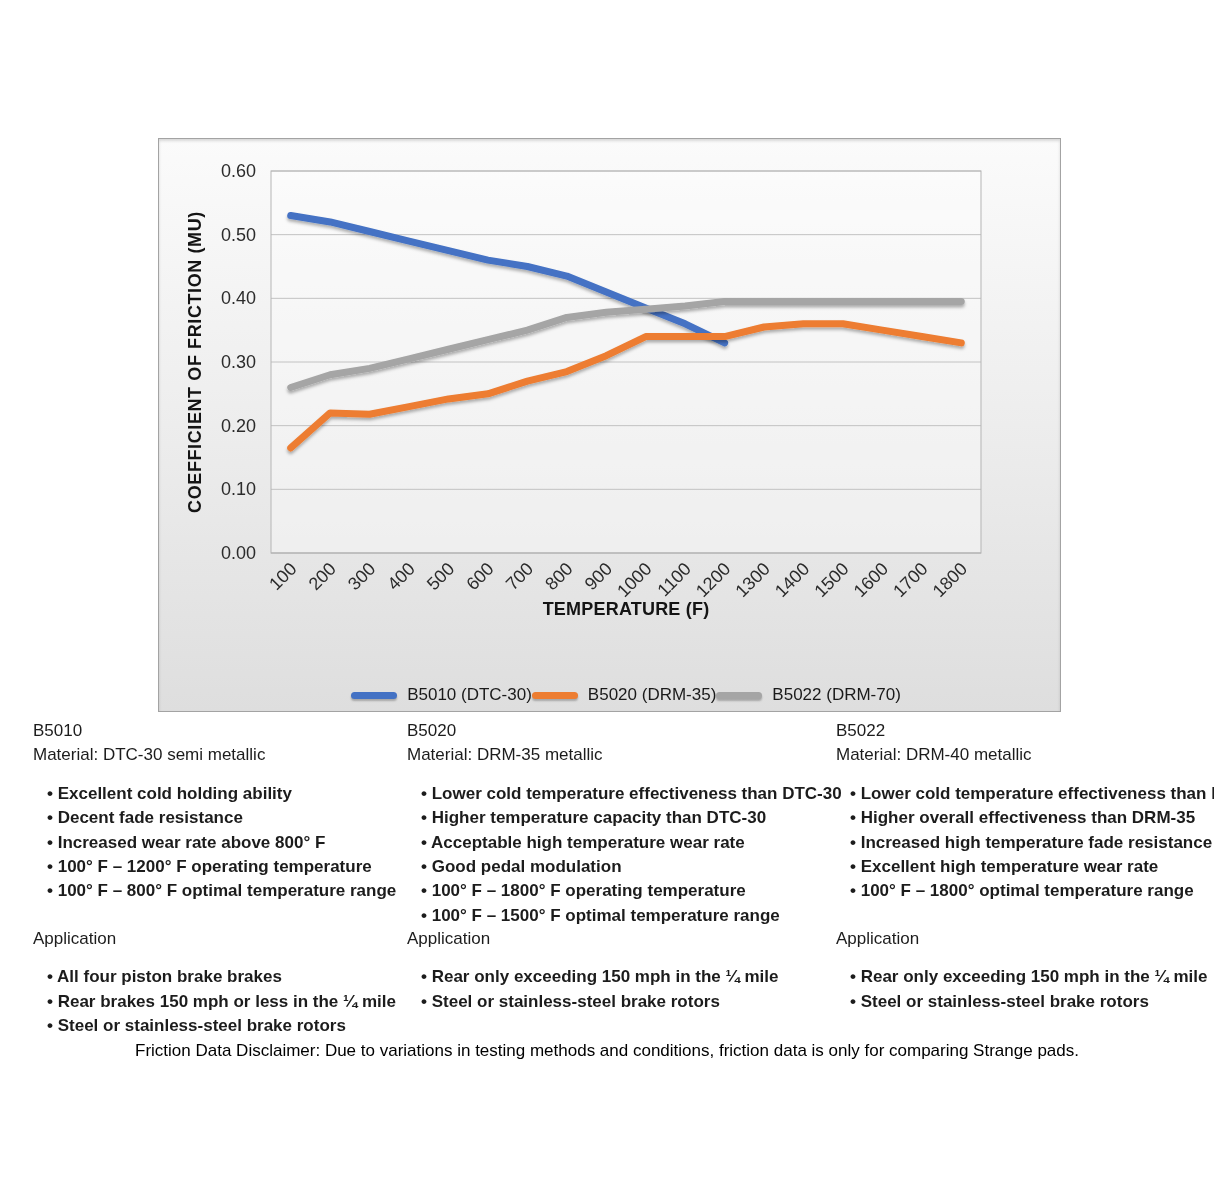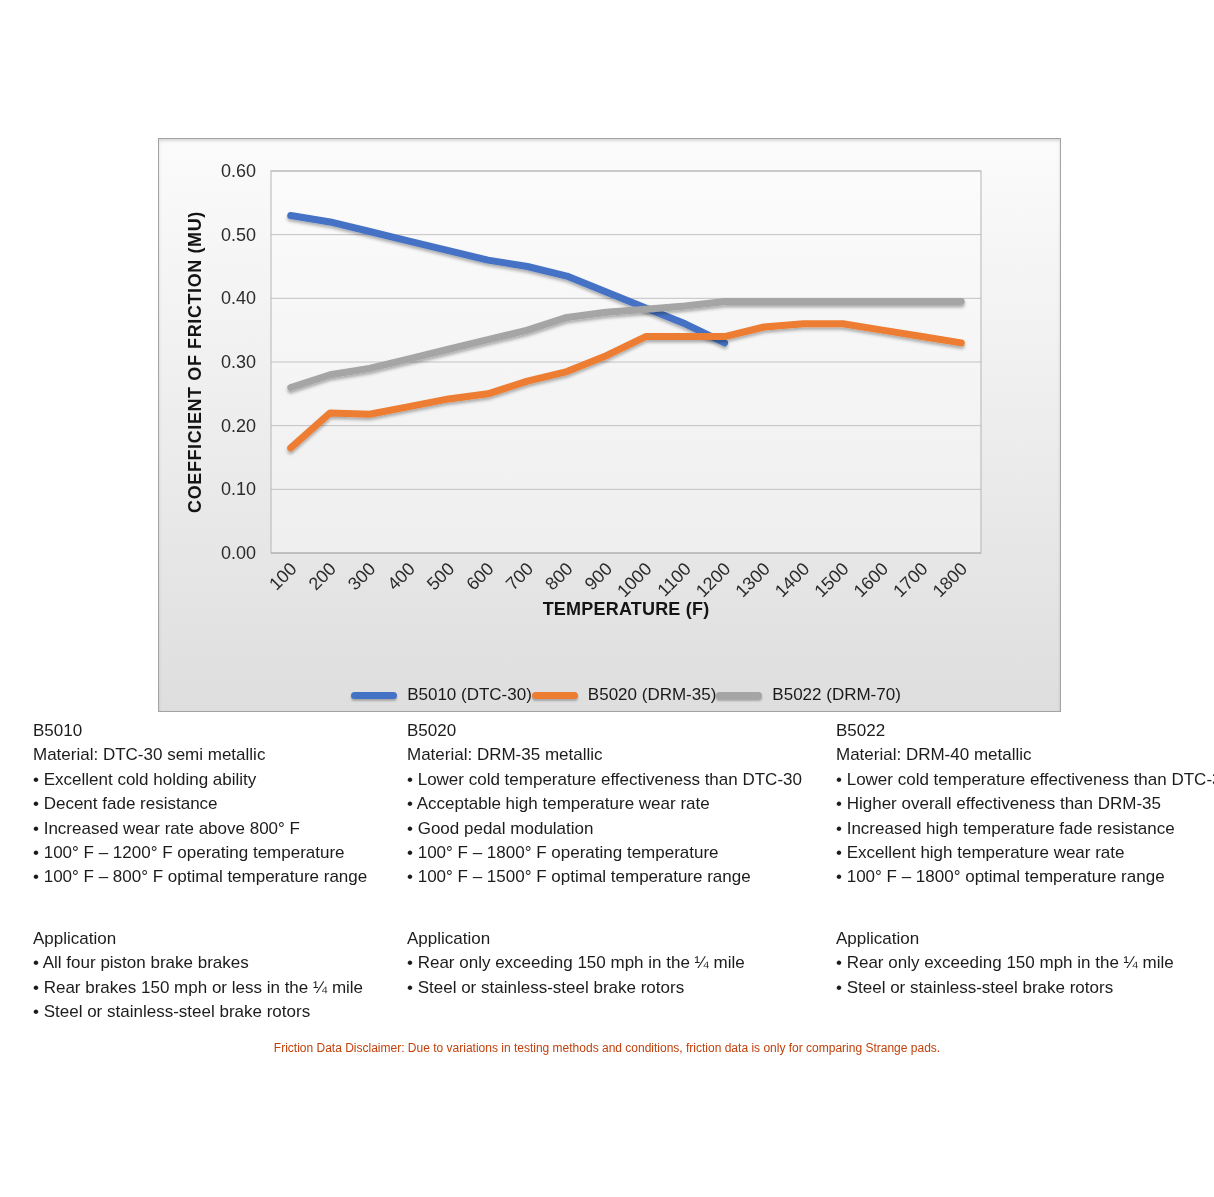--- a/index.html
+++ b/index.html
@@ -31,27 +31,27 @@
     box-shadow:0 2px 2px rgba(0,0,0,0.25);}
   .legend-label{font-size:17px;color:#1a1a1a;}
   
   .txt-col{position:absolute;font-size:17px;line-height:24.4px;}
   .spec-col{top:719px;}
   .app-col{top:927px;}
   .col-1{left:33px;}
   .col-2{left:407px;}
   .col-3{left:836px;}
   .txt-col .line{white-space:nowrap;}
-  .txt-col ul{margin:0;padding:0;list-style:none;}
+  .txt-col ul{margin:14px;padding:0;list-style:none;font-weight:bold;}
   .txt-col li{white-space:nowrap;}
   .txt-col li::before{content:"• ";}
   
   .disclaimer{
     position:absolute;left:0;top:1041px;width:1214px;text-align:center;
-    font-size:12px;color:#c2410c;white-space:nowrap;
+    font-size:17px;color:#000000;white-space:nowrap;
   }
 </style>
 </head>
 <body>
 
 <div class="chart-card">
   <svg id="chart-svg" width="903" height="574" viewBox="0 0 903 574">
       <defs>
         <filter id="sh" x="-30%" y="-30%" width="160%" height="160%">
           <feDropShadow dx="0" dy="2.5" stdDeviation="1.8" flood-color="#000000" flood-opacity="0.3"></feDropShadow>
@@ -130,20 +130,21 @@
       <li>Increased wear rate above 800° F</li>
       <li>100° F – 1200° F operating temperature</li>
       <li>100° F – 800° F optimal temperature range</li>
     </ul>
 </div>
 <div class="txt-col spec-col col-2">
   <div class="line">B5020</div>
   <div class="line">Material: DRM-35 metallic</div>
   <ul>
       <li>Lower cold temperature effectiveness than DTC-30</li>
+      <li>Higher temperature capacity than DTC-30</li>
       <li>Acceptable high temperature wear rate</li>
       <li>Good pedal modulation</li>
       <li>100° F – 1800° F operating temperature</li>
       <li>100° F – 1500° F optimal temperature range</li>
     </ul>
 </div>
 <div class="txt-col spec-col col-3">
   <div class="line">B5022</div>
   <div class="line">Material: DRM-40 metallic</div>
   <ul>

